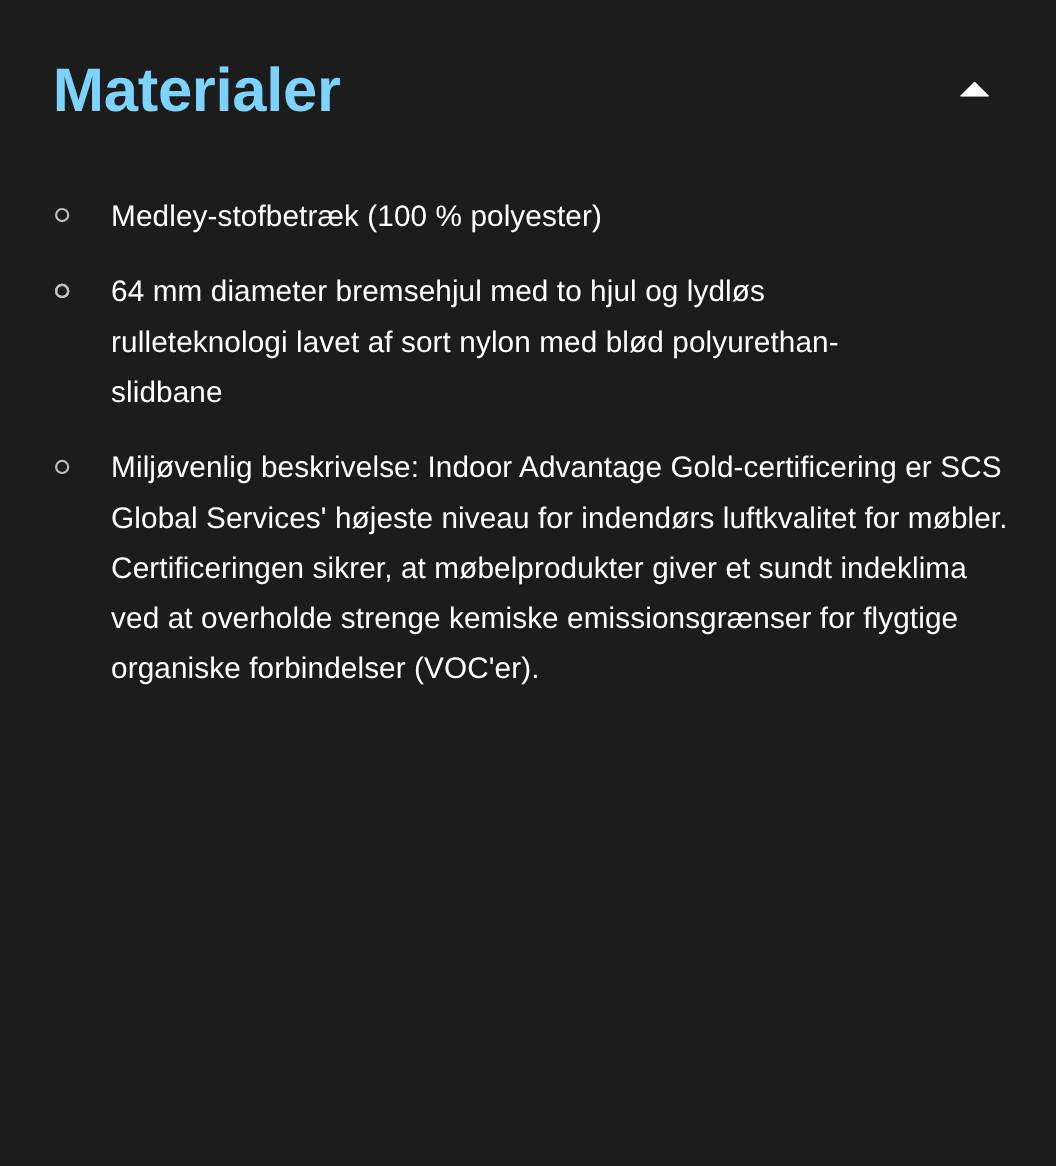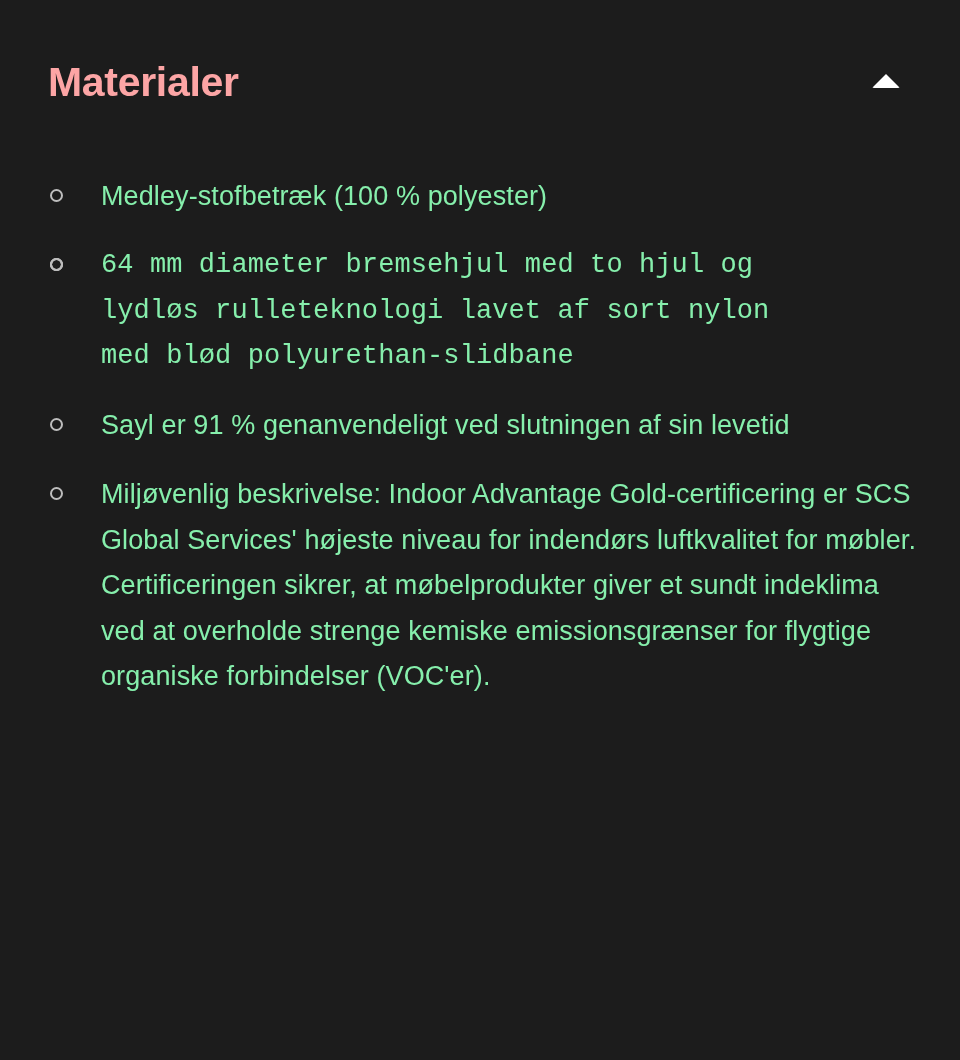--- a/index.html
+++ b/index.html
@@ -9,22 +9,22 @@
     color: #f4f4f4;
     font-family: "Liberation Sans", "DejaVu Sans", sans-serif;
     overflow: hidden;
   }
   .section { position: relative; width: 960px; height: 1060px; }
   .header {
     position: absolute; left: 48px; top: 56px; right: 0; height: 52px;
   }
   .title {
     position: absolute; left: 0; top: 0;
-    font-size: 41px; font-weight: bold; letter-spacing: -0.3px;
-    color: #fca5a5; line-height: 52px;
+    font-size: 56px; font-weight: bold; letter-spacing: -0.3px;
+    color: #7dd3fc; line-height: 52px;
   }
   .toggle {
     position: absolute; left: 812px; top: 10px; width: 52px; height: 30px;
     cursor: pointer; display: flex; align-items: center; justify-content: center;
   }
   .caret-up {
     width: 0; height: 0;
     border-left: 14px solid transparent;
     border-right: 14px solid transparent;
     border-bottom: 14px solid #ffffff;
@@ -33,21 +33,21 @@
   ul.list {
     position: absolute; left: 48px; top: 174px; width: 870px;
     margin: 0; padding: 0; list-style: none;
   }
   li.item {
     position: relative;
     padding-left: 53px;
     font-size: 27px;
     line-height: 45.5px;
     margin-bottom: 23.5px;
-    color: #86efac;
+    color: #ffffff;
     letter-spacing: 0.1px;
   }
   .bullet {
     position: absolute; left: 2px; top: 15px;
     width: 13px; height: 13px;
     border: 2px solid #bdbdbd; border-radius: 50%;
     box-sizing: border-box;
   }
 </style>
 </head>
@@ -65,26 +65,22 @@
     <li class="item">
       <span class="bullet"></span>
       <span>Medley-stofbetræk (100 % polyester)</span>
     </li>
     <li class="item">
       <span class="bullet"></span>
     </li>
     <li class="item">
       <span class="bullet"></span>
     </li>
-    <li class="item" style="padding-right:110px;font-family:Liberation Mono, monospace;">
+    <li class="item" style="padding-right:110px;">
       <span class="bullet"></span>
       <span>64 mm diameter bremsehjul med to hjul og lydløs rulleteknologi lavet af sort nylon med blød polyurethan-slidbane</span>
-    </li>
-    <li class="item">
-      <span class="bullet"></span>
-      <span>Sayl er 91 % genanvendeligt ved slutningen af sin levetid</span>
     </li>
     <li class="item">
       <span class="bullet"></span>
       <span>Miljøvenlig beskrivelse: Indoor Advantage Gold-certificering er SCS Global Services' højeste niveau for indendørs luftkvalitet for møbler. Certificeringen sikrer, at møbelprodukter giver et sundt indeklima ved at overholde strenge kemiske emissionsgrænser for flygtige organiske forbindelser (VOC'er).</span>
     </li>
   </ul>
 </div>
 
 </body></html>

